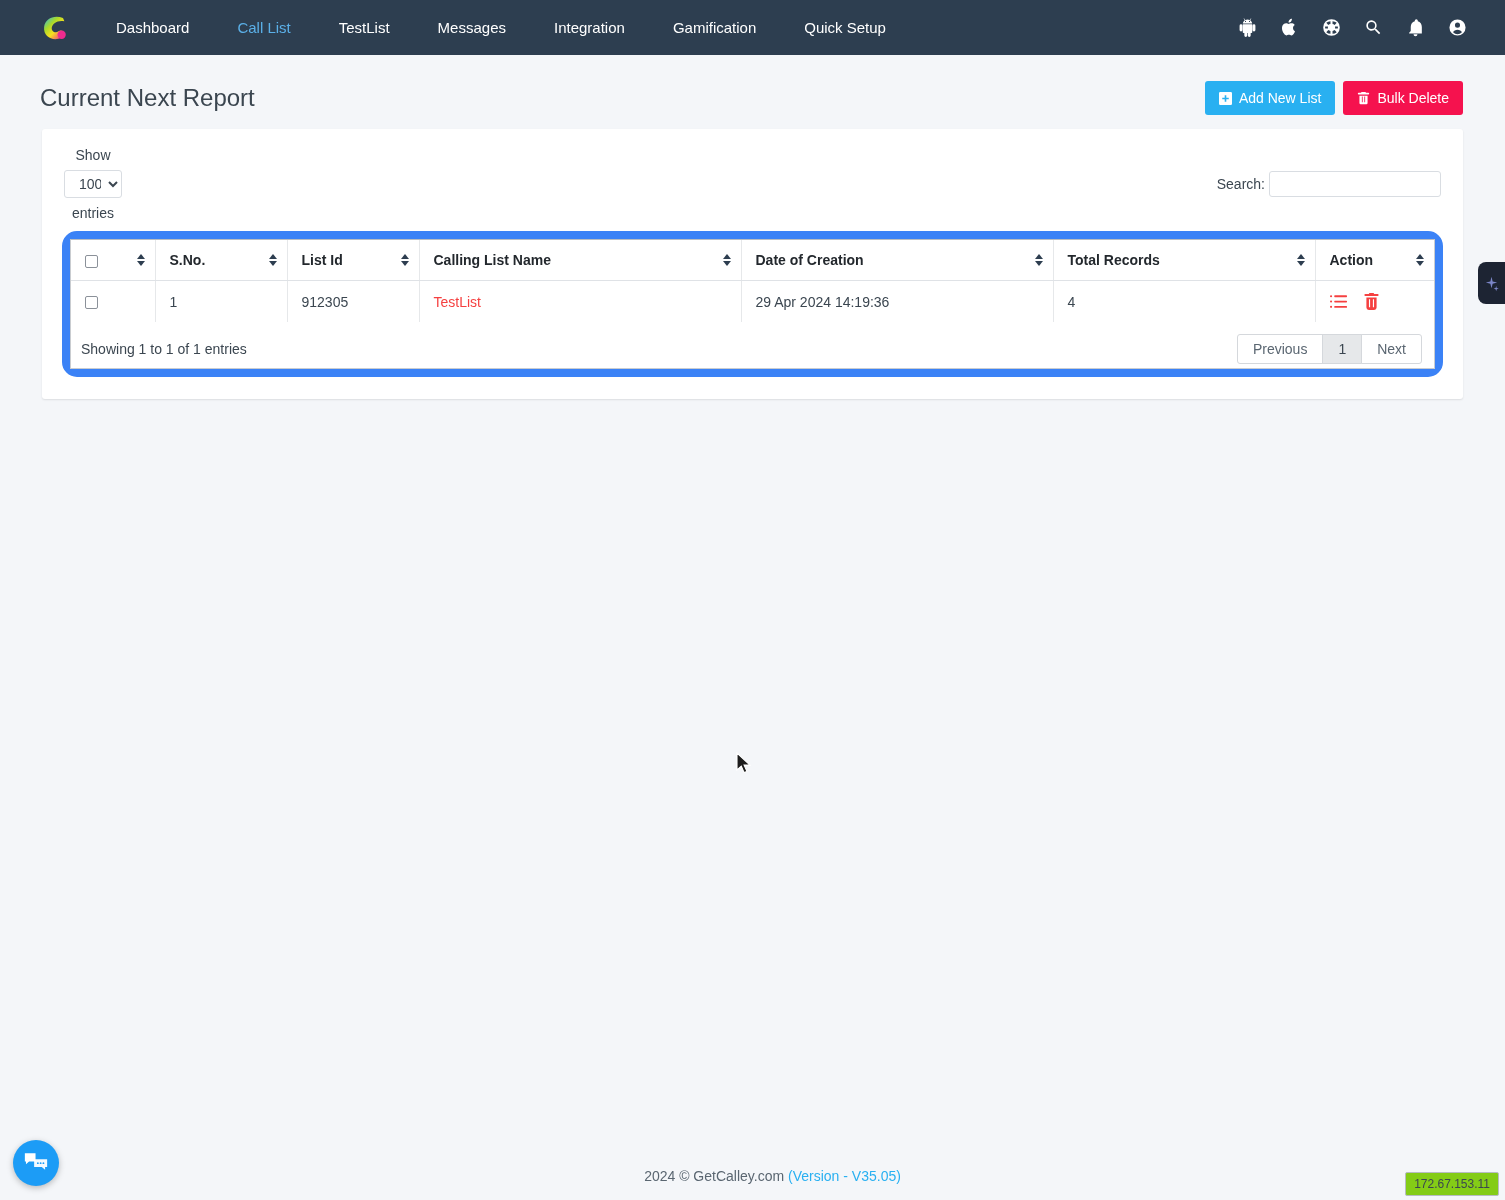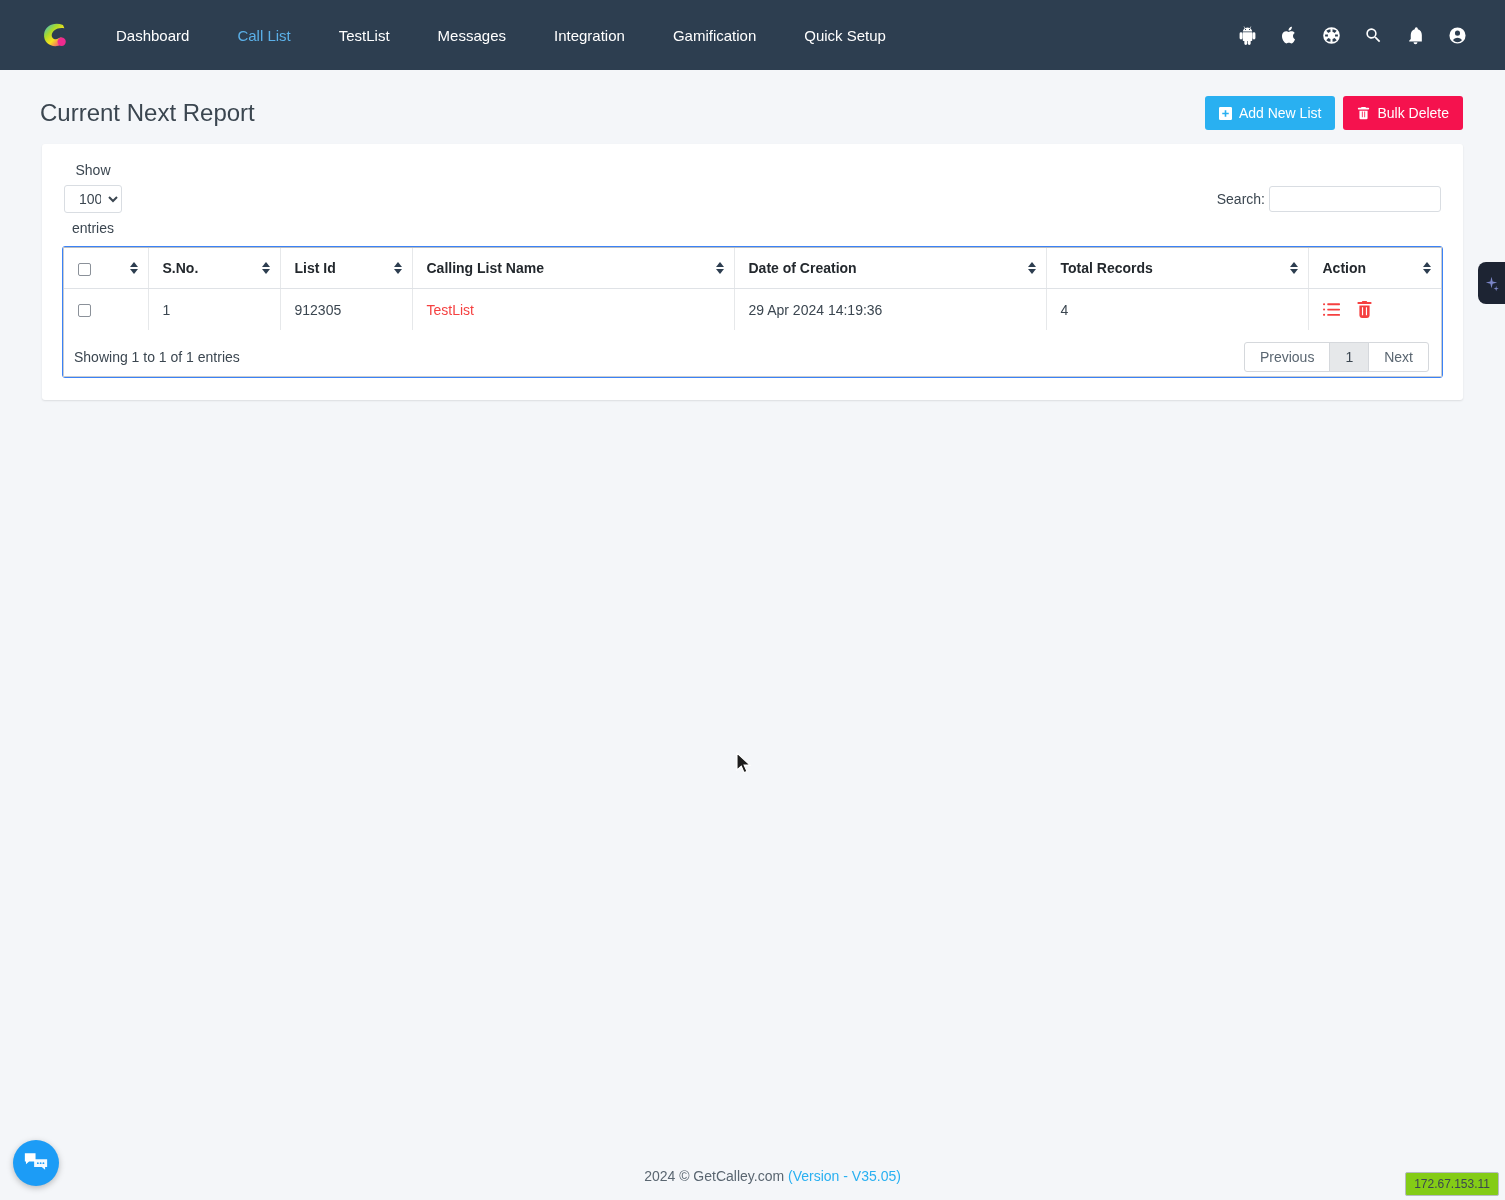--- a/index.html
+++ b/index.html
@@ -6,21 +6,21 @@
   html, body {
     margin: 0; padding: 0;
     width: 1505px; height: 1200px;
     background: #f4f6f9;
     font-family: "Liberation Sans", sans-serif;
     overflow: hidden;
   }
 
   
   .navbar {
-    height: 70px;
+    height: 55px;
     background: #2d3e50;
     display: flex;
     align-items: center;
     padding: 0 18px 0 34px;
     position: relative;
   }
   .brand-logo {
     width: 40px; height: 40px;
     margin-right: 18px;
     display: flex; align-items: center; justify-content: center;
@@ -128,22 +128,22 @@
     border-radius: 3px;
     height: 26px;
     width: 172px;
     padding: 2px 6px;
     font-family: "Liberation Sans", sans-serif;
     font-size: 14px;
   }
 
   
   .table-highlight {
-    border: 1px solid #3b82f6;
-    border-radius: 3px;
+    border: 8px solid #3b82f6;
+    border-radius: 15px;
   }
   .table-inner {
     border: 1px solid #c9ccd0;
     border-top: 1px solid #b9bdc2;
   }
 
   table.dt {
     width: 100%;
     border-collapse: collapse;
     font-size: 14px;

